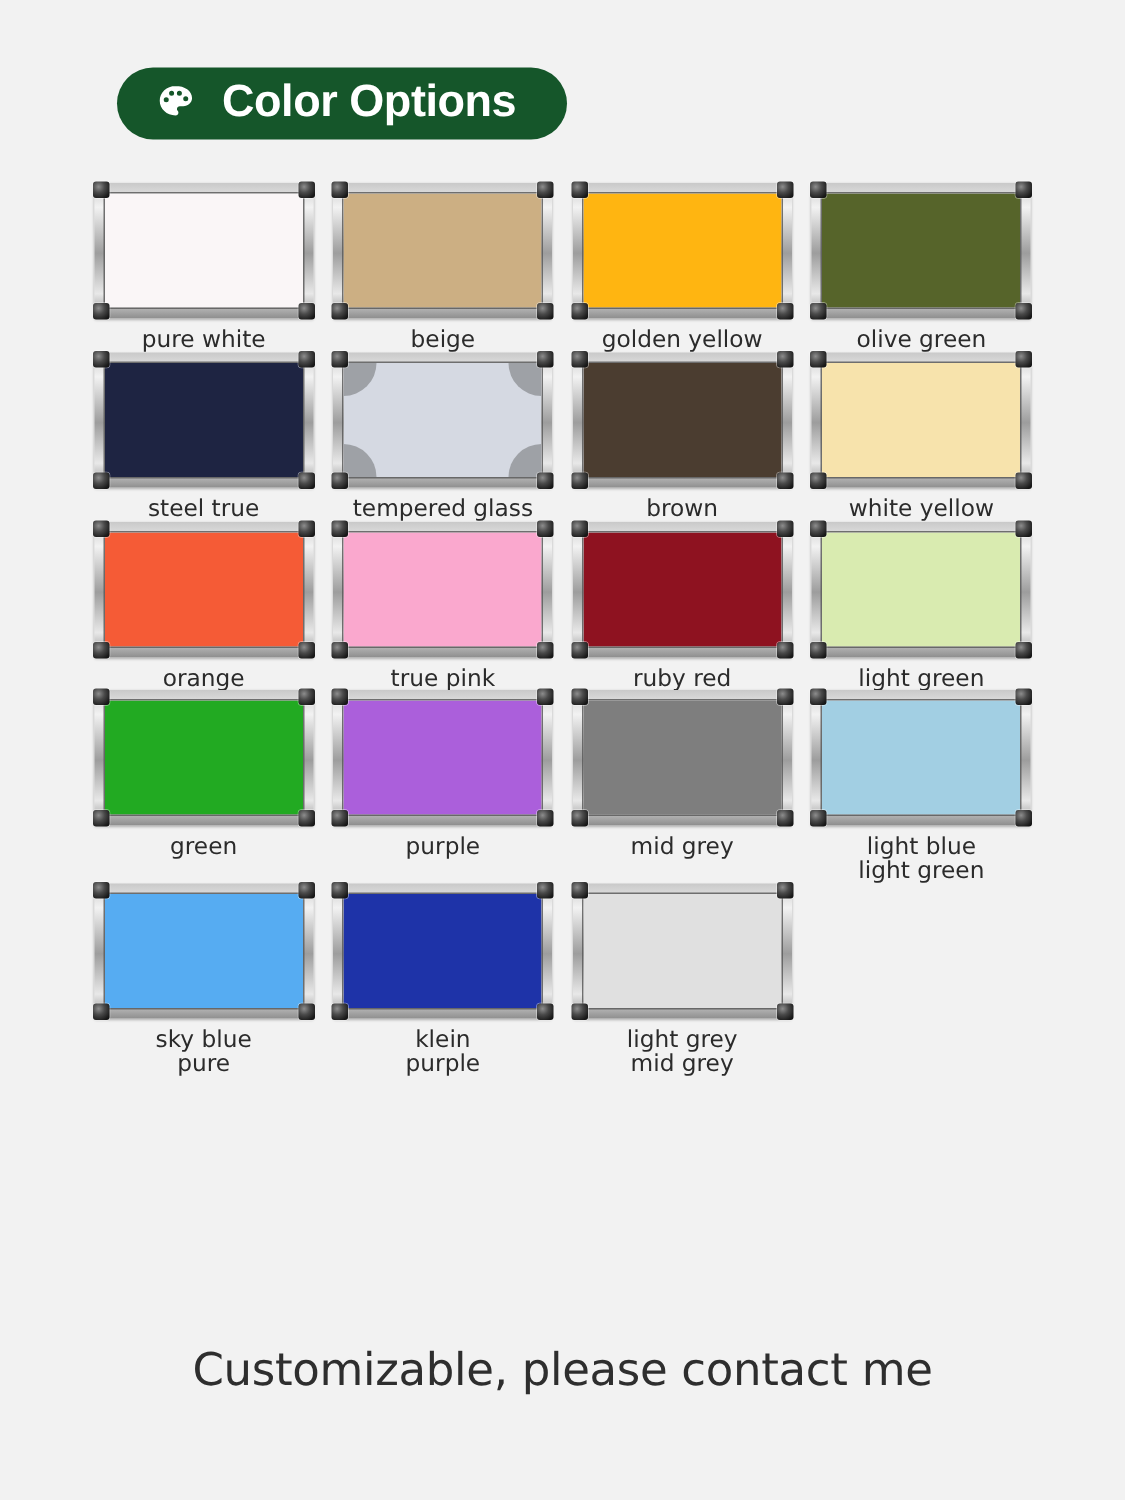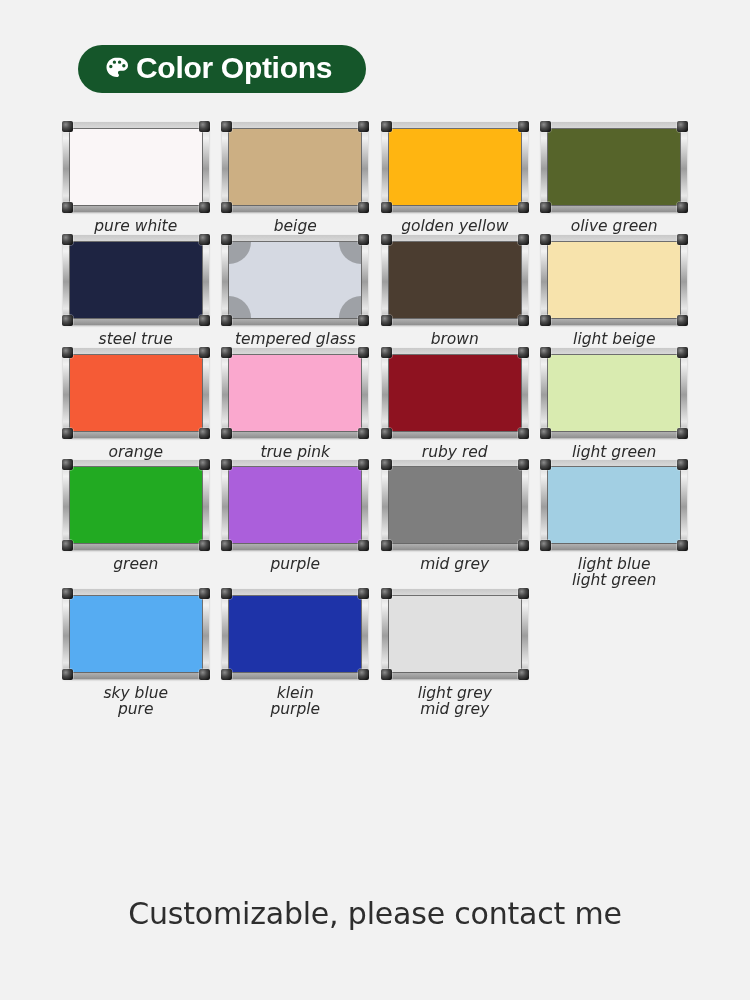--- a/index.html
+++ b/index.html
@@ -17,21 +17,21 @@
   }
 
   
   .header-wrap {
     padding: 45px 0 0 78px;
   }
 
   .title-badge {
     display: inline-flex;
     align-items: center;
-    gap: 6px;
+    gap: 18px;
     background: #15562a;
     border-radius: 26px 26px 26px 26px;
     padding: 10px 34px 12px 26px;
     height: 48px;
   }
 
   .palette-icon {
     width: 26px;
     height: 26px;
     flex: 0 0 26px;
@@ -117,21 +117,20 @@
   .bolt.br { bottom: -1px; right: -1px; }
 
   .label {
     margin-top: 7px;
     font-size: 15.5px;
     color: #2b2b2b;
     text-align: center;
     line-height: 1.02;
     white-space: pre-line;
     font-family: "DejaVu Sans", sans-serif;
-    font-style: italic;
   }
 
   
   .footer {
     position: absolute;
     left: 0;
     right: 0;
     top: 896px;
     text-align: center;
     font-size: 30px;
@@ -244,21 +243,21 @@
     <div class="cell">
       <div class="frame">
         <div class="frame-inner">
           <div class="swatch-fill" style="background: rgb(247, 227, 172);"></div>
         </div>
         <div class="bolt tl"></div>
         <div class="bolt tr"></div>
         <div class="bolt bl"></div>
         <div class="bolt br"></div>
       </div>
-      <div class="label">light beige</div>
+      <div class="label">white yellow</div>
     </div>
     <div class="cell">
       <div class="frame">
         <div class="frame-inner">
           <div class="swatch-fill" style="background: rgb(245, 91, 54);"></div>
         </div>
         <div class="bolt tl"></div>
         <div class="bolt tr"></div>
         <div class="bolt bl"></div>
         <div class="bolt br"></div>

